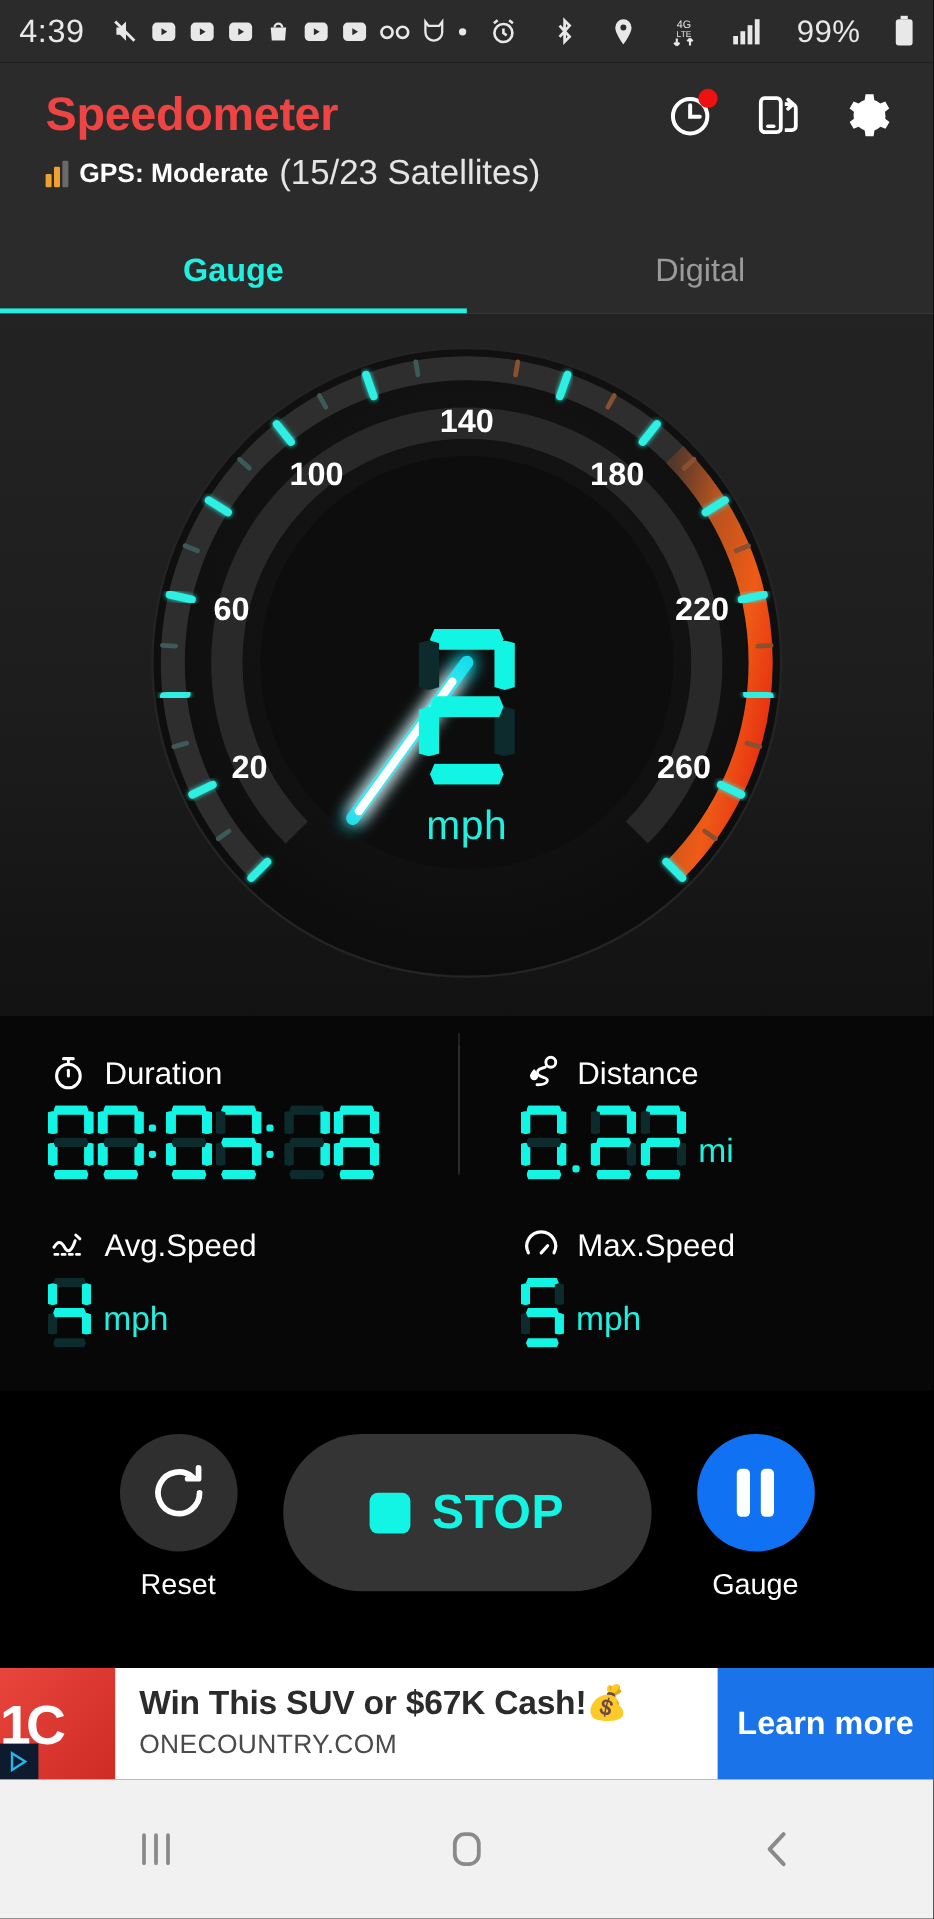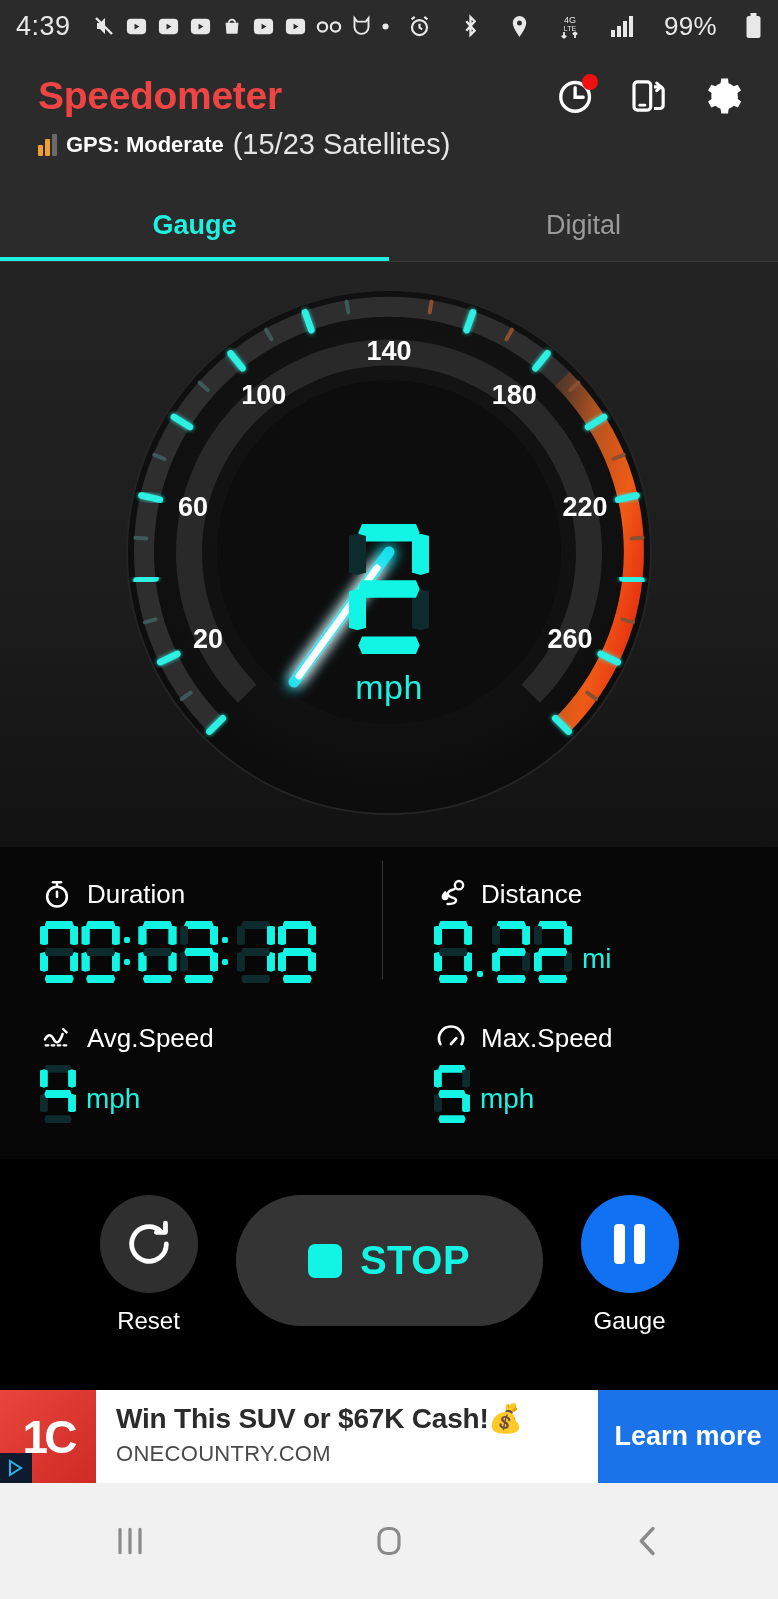--- a/index.html
+++ b/index.html
@@ -113,21 +113,21 @@
   }
   .pause-btn span{ display:block; width:11px; height:40px; border-radius:4px; background:#fff; }
 
   
   .ad{
     position:absolute; top:1390px; left:0; width:778px; height:93px;
     background:#fff; display:flex; align-items:stretch; overflow:hidden;
   }
   .ad-logo{
     width:96px; background:linear-gradient(135deg,#e8453c 0%, #cf2b26 100%);
-    position:relative; display:flex; align-items:center; justify-content:center;
+    position:relative; display:flex; align-items:center; justify-content:flex-start;
   }
   .ad-logo-mark{ color:#fff; font-size:46px; font-weight:bold; letter-spacing:-4px; font-family:"Liberation Sans", sans-serif;}
   .ad-choice{
     position:absolute; left:0; bottom:0; width:32px; height:30px; background:#0e1b2e;
     display:flex; align-items:center; justify-content:center;
   }
   .ad-body{ flex:1; padding:12px 16px 0 20px; }
   .ad-title{ color:#2b2b2b; font-size:28px; font-weight:bold; letter-spacing:-.2px;}
   .ad-url{ color:#4a4a4a; font-size:22px; margin-top:6px; letter-spacing:.3px;}
   .ad-cta{

